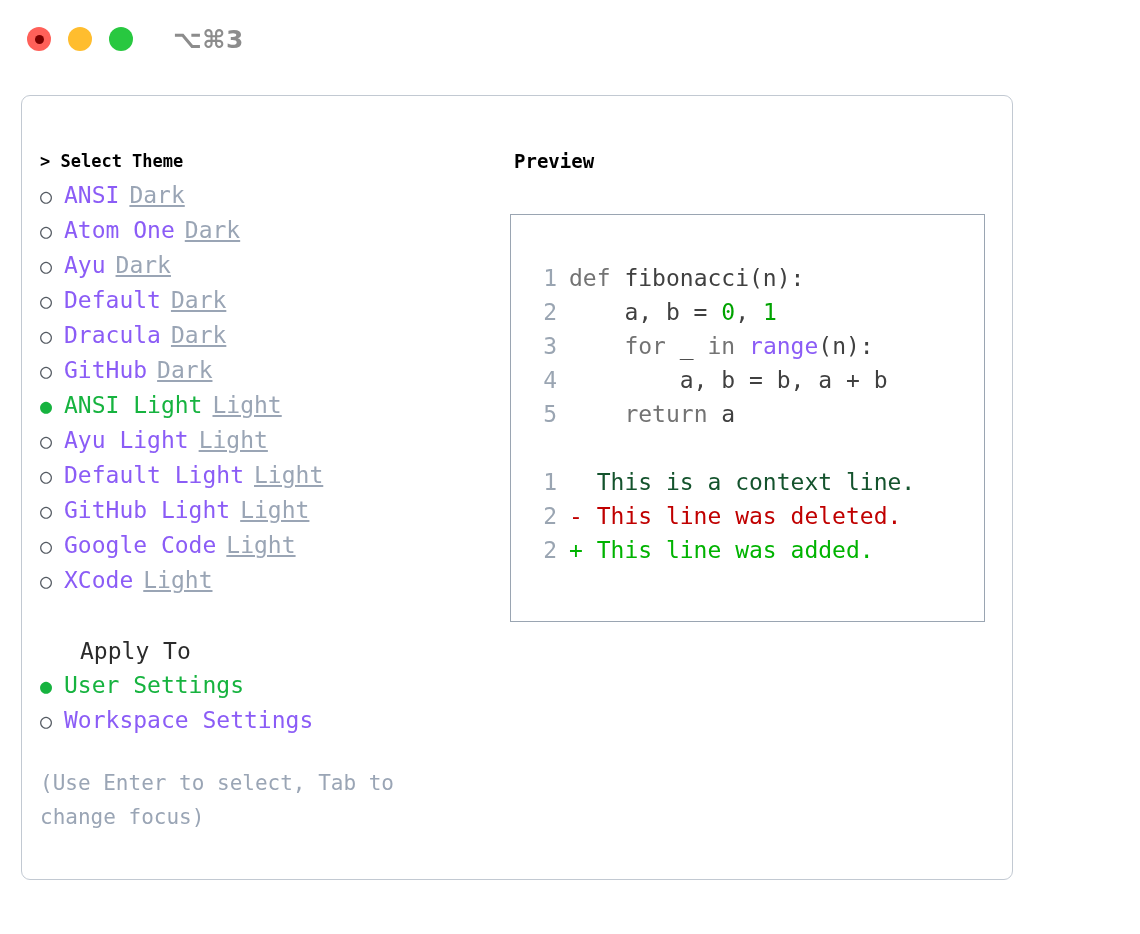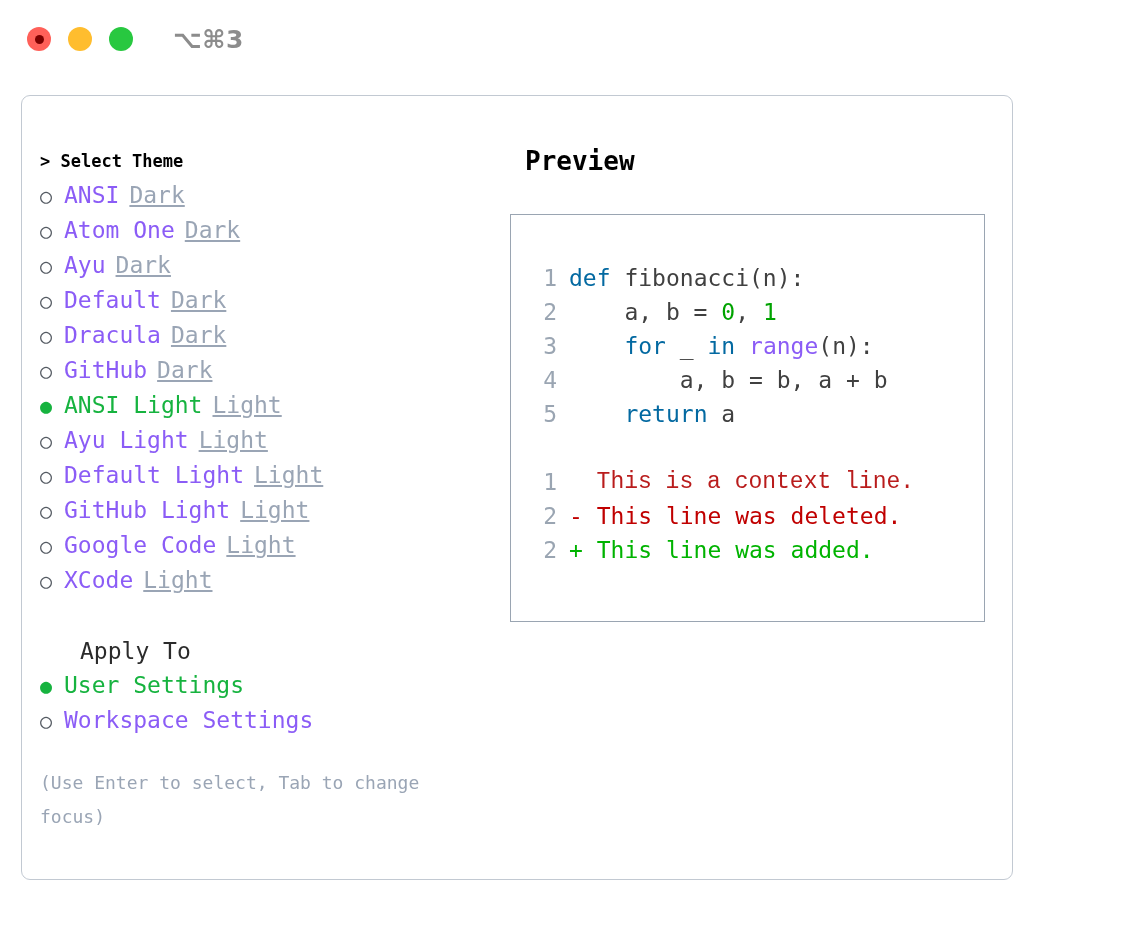--- a/index.html
+++ b/index.html
@@ -107,34 +107,34 @@
     font-size: 23px;
     color: #2b2b2b;
     line-height: 34px;
     margin-left: 40px;
     white-space: pre;
   }
   .spacer-lg { height: 36px; }
   .spacer-md { height: 28px; }
 
   .hint {
-    font-size: 18px;
+    font-size: 21px;
     color: #9aa5b5;
     line-height: 34px;
     width: 410px;
     white-space: pre-wrap;
   }
 
   
   .preview-head {
-    font-size: 26px;
+    font-size: 19px;
     font-weight: bold;
     color: #000000;
     line-height: 34px;
-    margin-left: 15px;
+    margin-left: 4px;
     white-space: pre;
   }
   .code-panel {
     margin-top: 36px;
     width: 475px;
     height: 408px;
     border: 1.5px solid #9aa5b2;
     background: #ffffff;
     box-sizing: border-box;
     padding: 46px 0 0 16px;
@@ -145,25 +145,25 @@
     line-height: 34px;
     white-space: pre;
   }
   .lineno {
     width: 30px;
     flex: 0 0 30px;
     text-align: right;
     color: #9aa5b2;
     margin-right: 12px;
   }
-  .tok-kw   { color: #0369a1; }
+  .tok-kw   { color: #737373; }
   .tok-num  { color: #00a300; }
   .tok-fn   { color: #8b5cf6; }
   .tok-txt  { color: #404040; text-align: right; }
-  .tok-ctx  { color: #b91c1c; font-family: Liberation Mono, monospace; }
+  .tok-ctx  { color: #14532d; }
   .tok-del  { color: #c00000; }
   .tok-add  { color: #00b300; }
   .diff-gap { height: 34px; }
 </style>
 </head>
 <body>
 
 <div class="titlebar">
   <div class="dots">
     <span class="dot dot-red">

